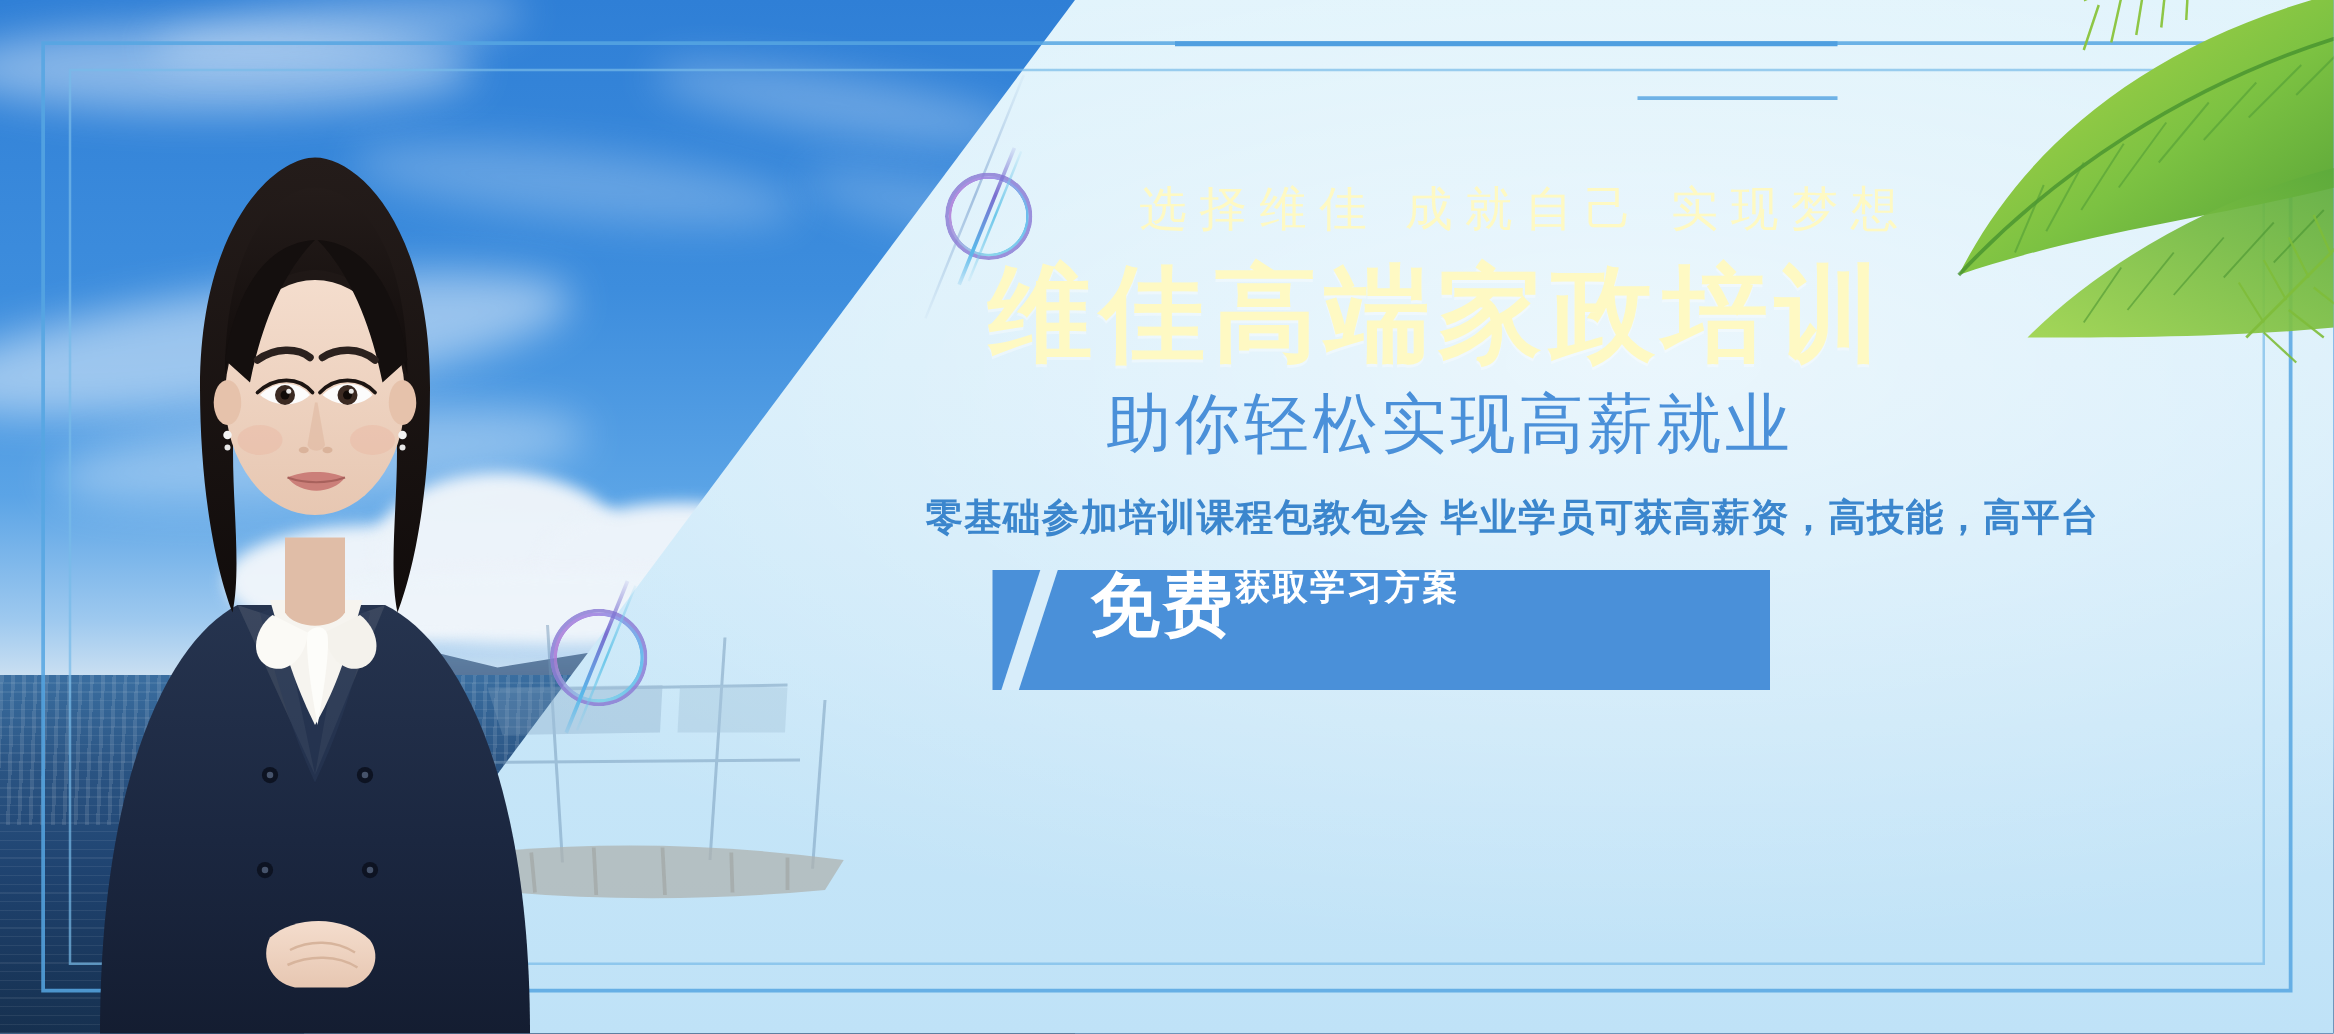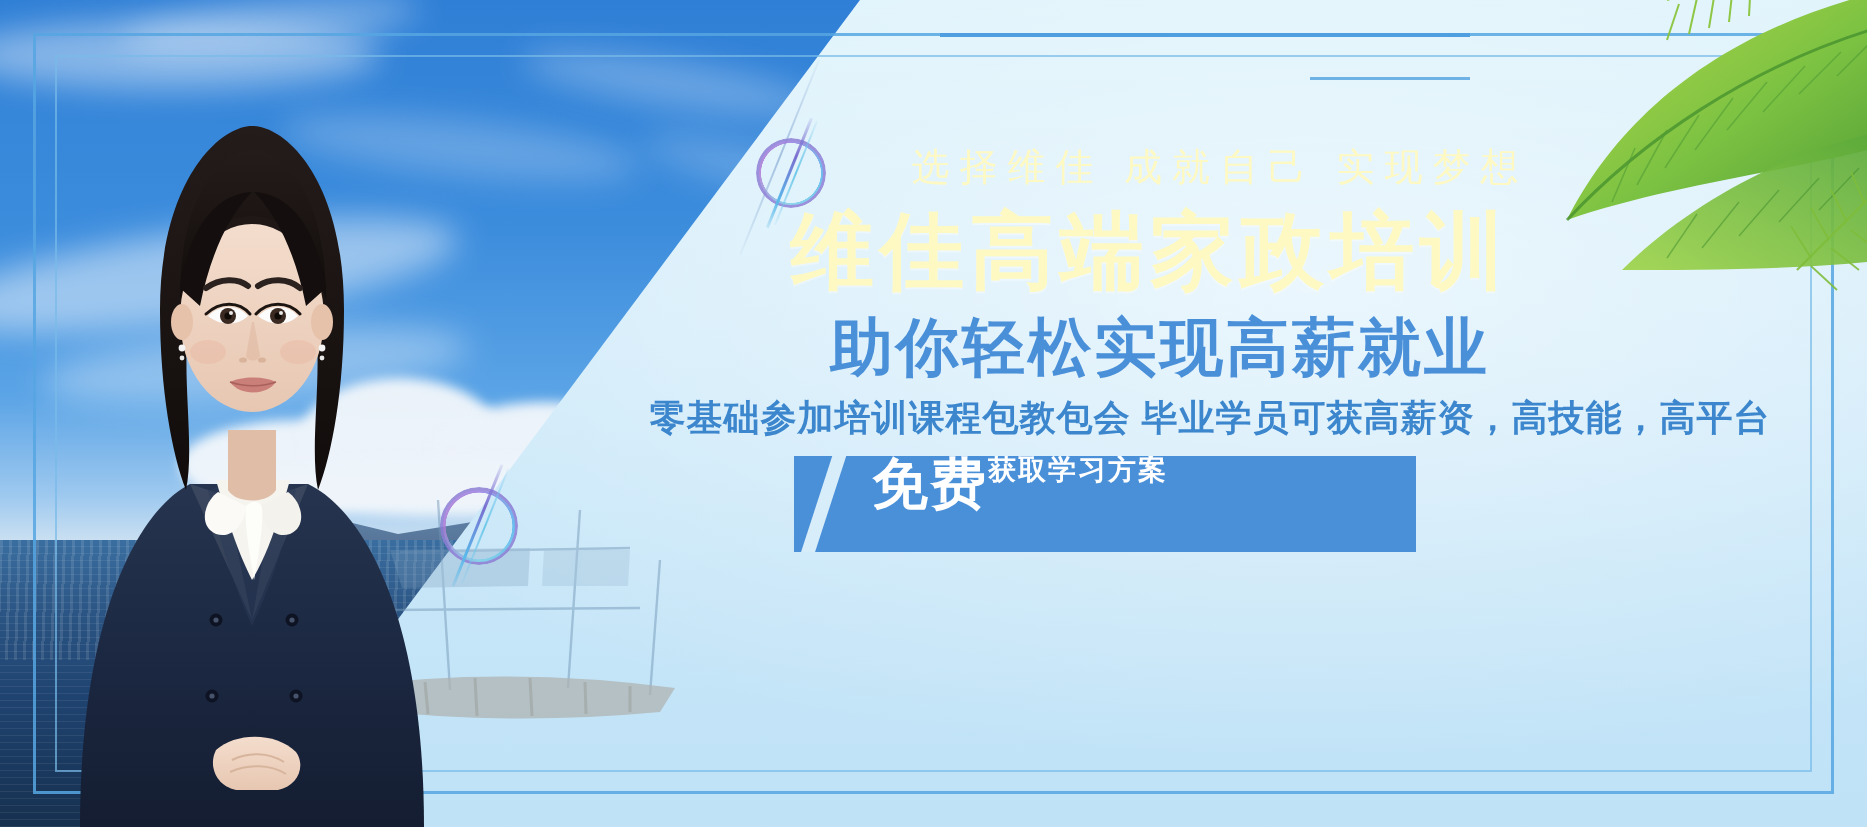--- a/index.html
+++ b/index.html
@@ -139,27 +139,27 @@
   .headline{
     position:absolute;left:-140px;top:195px;width:860px;
     text-align:center;
     font-size:84px;font-weight:700;letter-spacing:6px;
     color:#fef9c3;white-space:nowrap;
     text-shadow:0 2px 0 rgba(255,255,255,.35);
   }
   .subhead{
     position:absolute;left:-100px;top:305px;width:800px;
     text-align:center;
-    font-size:63px;font-weight:700;letter-spacing:3px;
+    font-size:52px;font-weight:400;letter-spacing:3px;
     color:#4a90d9;white-space:nowrap;
   }
   .desc{
     position:absolute;left:-270px;top:394px;width:1240px;
     text-align:center;
-    font-size:36px;font-weight:700;letter-spacing:1px;
+    font-size:30px;font-weight:700;letter-spacing:1px;
     color:#3b86cd;white-space:nowrap;
   }
 
   
   .cta{
     position:absolute;left:-66px;top:456px;
     width:622px;height:96px;
     background:#4a90d9;
     display:flex;align-items:flex-start;
     cursor:pointer;

